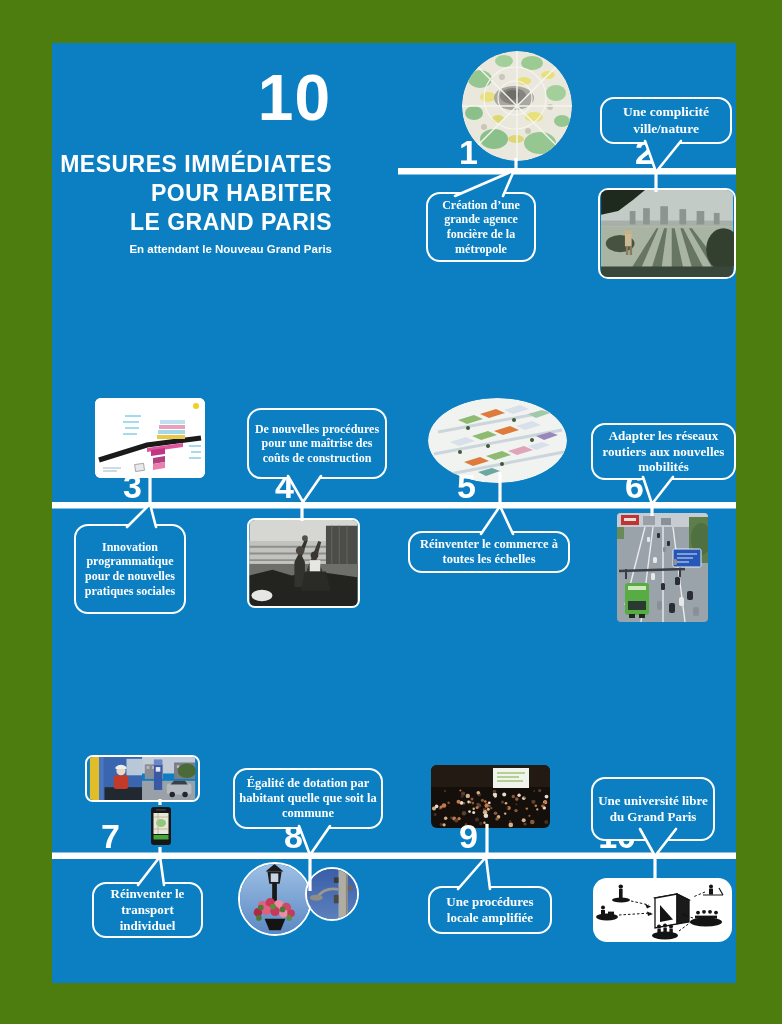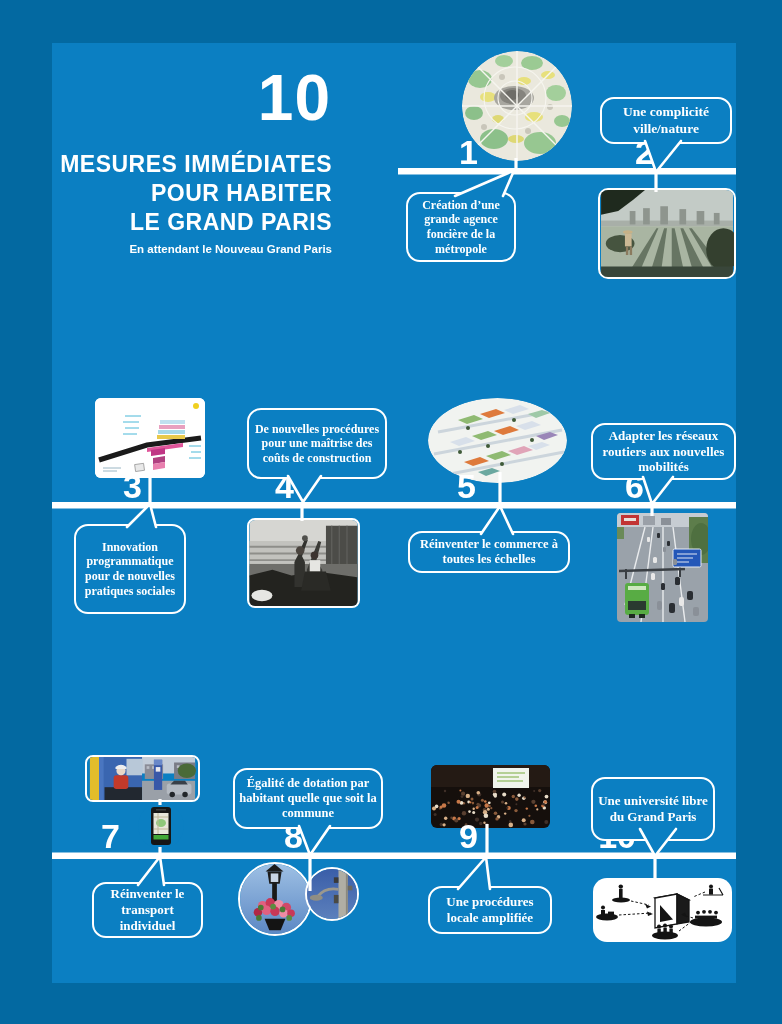--- a/index.html
+++ b/index.html
@@ -1,17 +1,17 @@
 <!DOCTYPE html>
 <html style="--blue: #0b7fc2;"><head>
 <meta charset="utf-8">
 <style>
   :root { --blue:#0b7fc2; }
   html,body { margin:0; padding:0; background:#fff; }
-  .poster { position:relative; width:782px; height:1024px; background:#0369a1;
+  .poster { position:relative; width:782px; height:1024px; background:#4d7c0f;
             font-family:"Liberation Sans", sans-serif; overflow:hidden; }
   .panel { position:absolute; left:52px; top:43px; width:684px; height:940px; background:var(--blue); }
   .abs { position:absolute; }
   .big-number { color:#fff; font-size:64px; font-weight:bold; text-align:right; line-height:1; letter-spacing:1px; }
   .title { color:#fff; font-size:23px; font-weight:bold; text-align:right; line-height:29px; letter-spacing:.5px; }
   .subtitle { color:#fff; font-size:11.5px; text-align:right; }
   .num { position:absolute; color:#fff; font-weight:bold; font-size:34px; line-height:34px; text-align:right; }
   .callout { position:absolute; background:var(--blue); border:2.5px solid #fff; border-radius:14px;
              color:#fff; font-weight:bold; text-align:center; display:flex; align-items:center;
              justify-content:center; padding:3px 4px; box-sizing:border-box; line-height:1.22;font-family:Liberation Serif, serif; }
@@ -513,21 +513,21 @@
   <div class="num" style="left:612px;top:135px;width:42px;">2</div>
   <div class="num" style="left:100px;top:469px;width:42px;">3</div>
   <div class="num" style="left:252px;top:469px;width:42px;">4</div>
   <div class="num" style="left:434px;top:469px;width:42px;">5</div>
   <div class="num" style="left:602px;top:469px;width:42px;">6</div>
   <div class="num" style="left:78px;top:819px;width:42px;">7</div>
   <div class="num" style="left:261px;top:819px;width:42px;">8</div>
   <div class="num" style="left:436px;top:819px;width:42px;">9</div>
   <div class="num" style="left:576px;top:819px;width:60px;">10</div>
 
-  <div class="callout" style="left:406px;top:192px;width:110px;height:70px;font-size:12px;">Création d’une grande agence foncière de la métropole</div>
+  <div class="callout" style="left:426px;top:192px;width:110px;height:70px;font-size:12px;">Création d’une grande agence foncière de la métropole</div>
   <div class="callout" style="left:600px;top:97px;width:132px;height:47px;font-size:13.5px;">Une complicité ville/nature</div>
   <div class="callout" style="left:74px;top:524px;width:112px;height:90px;font-size:12px;">Innovation programmatique pour de nouvelles pratiques sociales</div>
   <div class="callout" style="left:247px;top:408px;width:140px;height:71px;font-size:12px;">De nouvelles procédures pour une maîtrise des coûts de construction</div>
   <div class="callout" style="left:408px;top:531px;width:162px;height:42px;font-size:12.5px;">Réinventer le commerce à toutes les échelles</div>
   <div class="callout" style="left:591px;top:423px;width:145px;height:57px;font-size:13px;">Adapter les réseaux routiers aux nouvelles mobilités</div>
   <div class="callout" style="left:92px;top:882px;width:111px;height:56px;font-size:13px;">Réinventer le transport individuel</div>
   <div class="callout" style="left:233px;top:768px;width:150px;height:61px;font-size:12.5px;">Égalité de dotation par habitant quelle que soit la commune</div>
   <div class="callout" style="left:428px;top:886px;width:124px;height:48px;font-size:13px;">Une procédures locale amplifiée</div>
   <div class="callout" style="left:591px;top:777px;width:124px;height:64px;font-size:13px;">Une université libre du Grand Paris</div>
 

